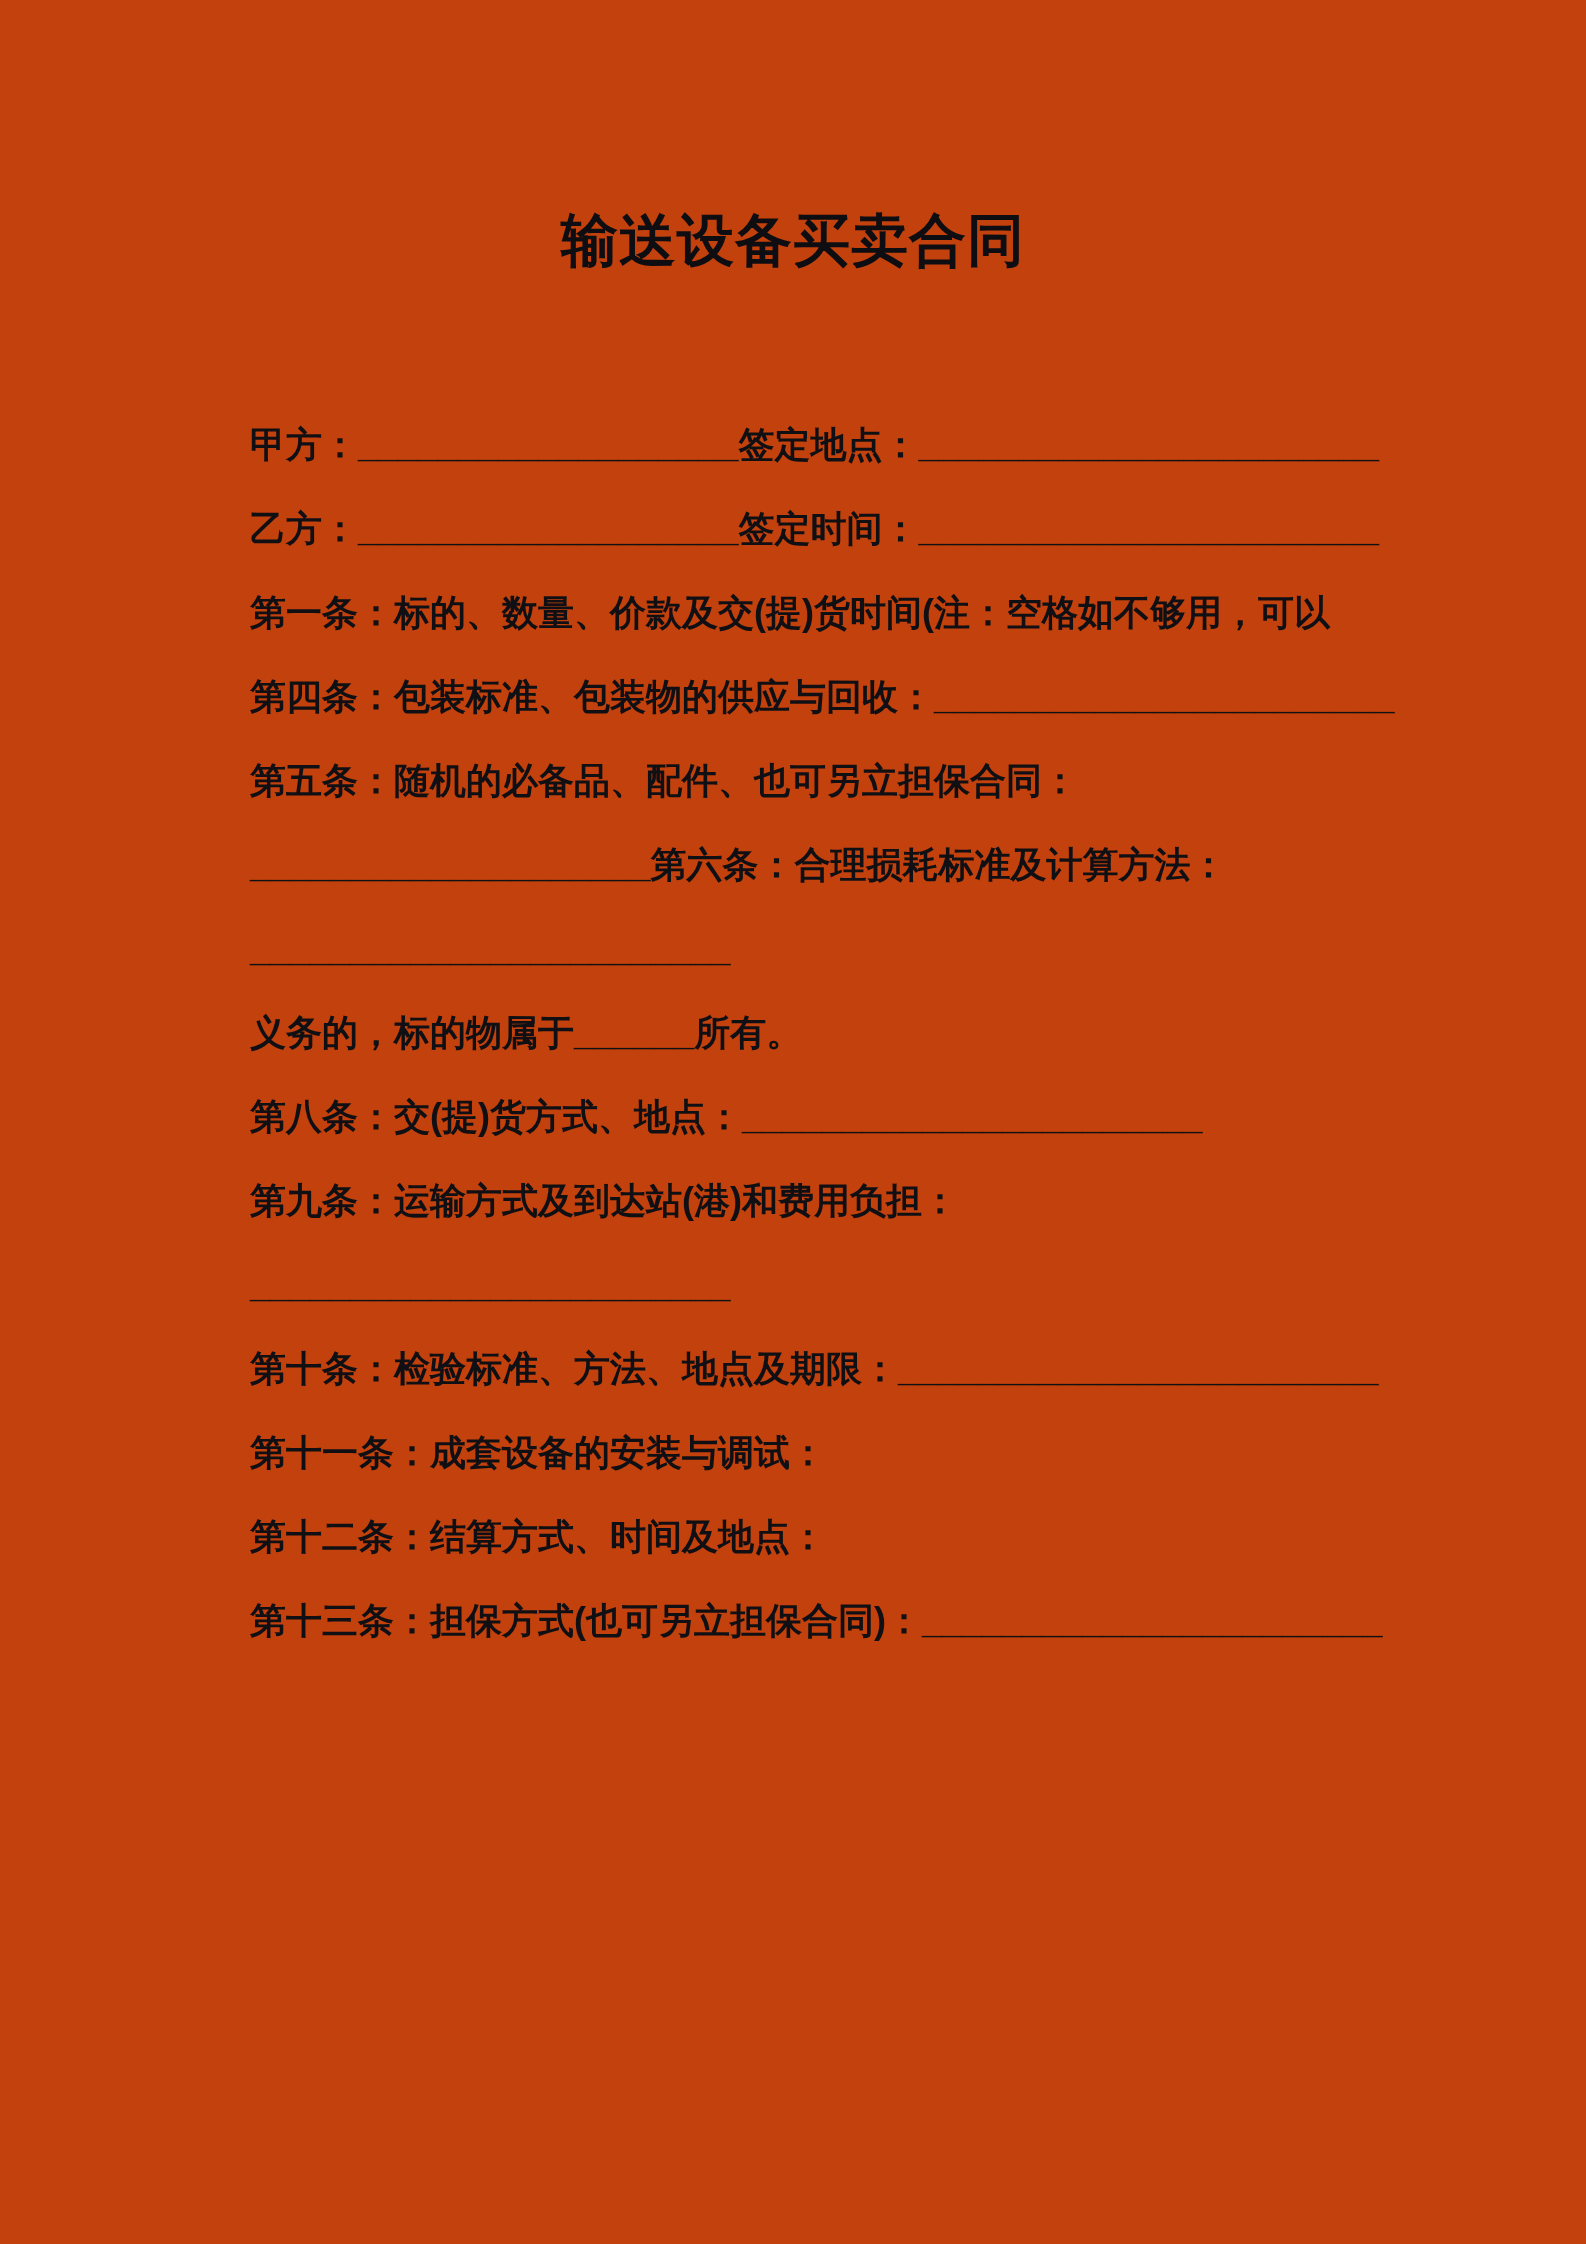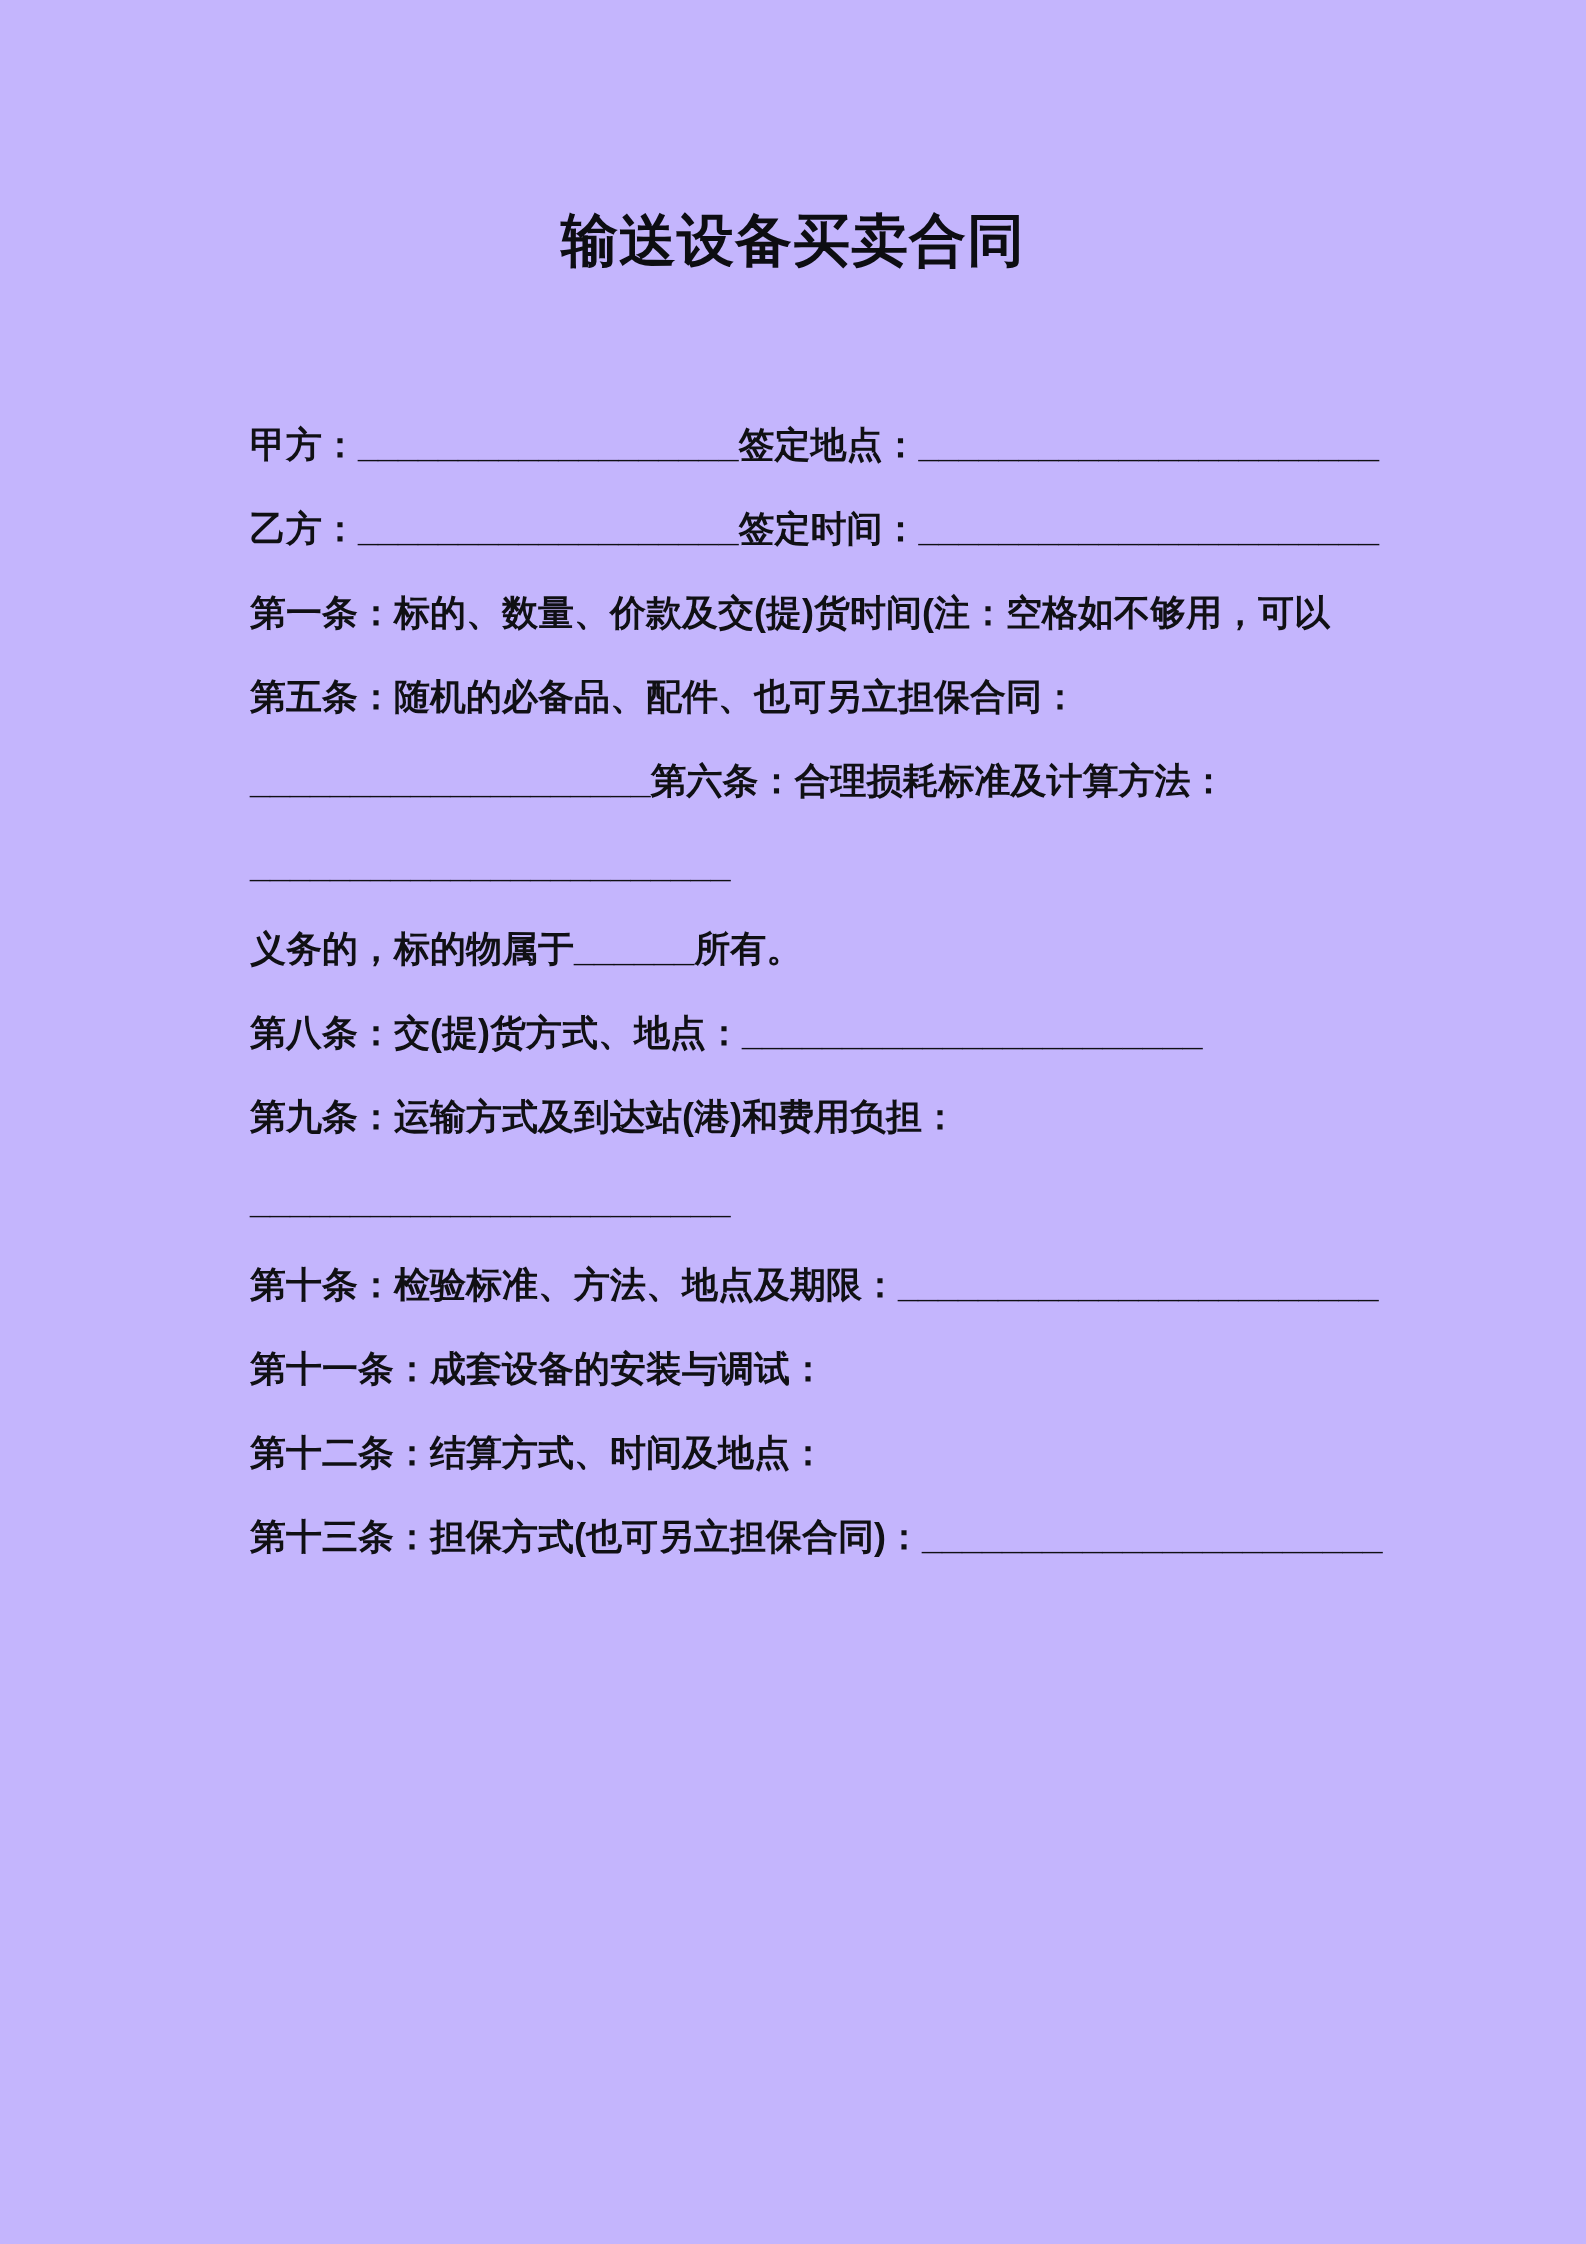--- a/index.html
+++ b/index.html
@@ -4,21 +4,21 @@
 <style>
   html, body {
     margin: 0;
     padding: 0;
     background: #ffffff;
   }
   .page {
     position: relative;
     width: 1586px;
     height: 2244px;
-    background: #c4b5fd;
+    background: #c2410c;
     overflow: hidden;
     font-family: "Liberation Sans", "DejaVu Sans", sans-serif;
     color: #101014;
   }
   .title {
     margin: 0;
     padding-top: 205px;
     font-size: 57px;
     line-height: 70px;
     font-weight: 700;
@@ -41,20 +41,21 @@
 </style>
 </head>
 <body>
 
 <div class="page">
   <h1 class="title">输送设备买卖合同</h1>
   <div class="content">
     <div class="line">甲方：___________________签定地点：_______________________</div>
     <div class="line">乙方：___________________签定时间：_______________________</div>
     <div class="line">第一条：标的、数量、价款及交(提)货时间(注：空格如不够用，可以</div>
+    <div class="line">第四条：包装标准、包装物的供应与回收：_______________________</div>
     <div class="line">第五条：随机的必备品、配件、也可另立担保合同：</div>
     <div class="line">____________________第六条：合理损耗标准及计算方法：</div>
     <div class="line">________________________</div>
     <div class="line">义务的，标的物属于______所有。</div>
     <div class="line">第八条：交(提)货方式、地点：_______________________</div>
     <div class="line">第九条：运输方式及到达站(港)和费用负担：</div>
     <div class="line">________________________</div>
     <div class="line">第十条：检验标准、方法、地点及期限：________________________</div>
     <div class="line">第十一条：成套设备的安装与调试：</div>
     <div class="line">第十二条：结算方式、时间及地点：</div>

